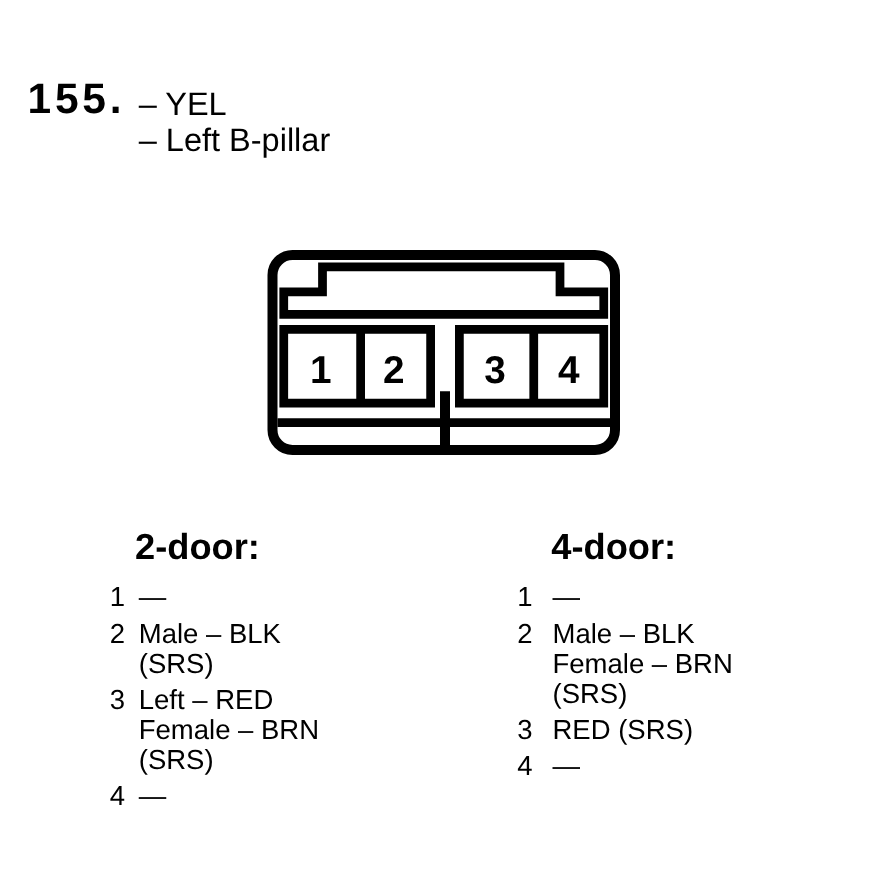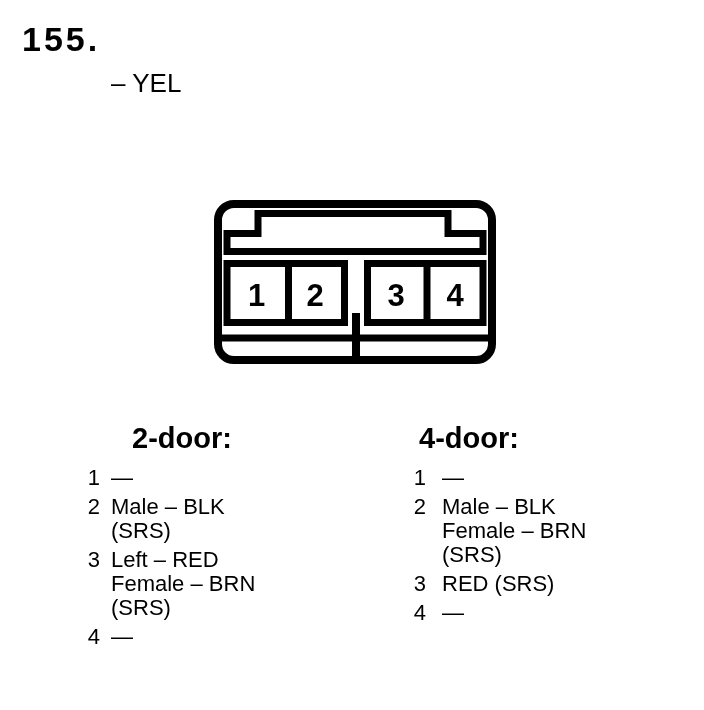--- a/index.html
+++ b/index.html
@@ -8,39 +8,39 @@
     background:#ffffff; color:#000000;
     font-family:"Liberation Sans", sans-serif;
     position:relative; overflow:hidden;
   }
   .title-row {
     position:absolute; left:22px; top:19px;
     display:flex;
     font-size:34px; font-weight:bold; letter-spacing:3px; line-height:40px;
     white-space:nowrap;
   }
-  .title-num { width:88px; flex:none; }
+  .title-num { width:88px; flex:none;margin-top:40px; }
   .attrs {
     position:absolute; left:111px; top:69px;
     font-size:26px; line-height:29px; white-space:nowrap;
   }
   .connector-svg {
     position:absolute; left:203px; top:188px;
     width:300px; height:180px;
   }
   .connector-svg text {
     font-family:"Liberation Sans", sans-serif;
     font-size:31px; font-weight:bold;
   }
   .col-header {
     position:absolute; top:421px;
     font-size:29px; font-weight:bold; line-height:34px; white-space:nowrap;
   }
-  #hdr-left  { left:108px;margin-left:24px; }
-  #hdr-right { left:419px; }
+  #hdr-left  { left:108px; }
+  #hdr-right { left:441px; }
   .pin-rows {
     position:absolute; top:466px;
     font-size:22px; line-height:24px; white-space:nowrap;
   }
   #rows-left  { left:76px; }
   #rows-right { left:402px; }
   .pin-row { display:flex; }
   .pin-row + .pin-row { margin-top:5px; }
   .pin-num { width:24px; text-align:right; margin-right:11px; flex:none; }
   #rows-right .pin-num { margin-right:16px; }
@@ -48,20 +48,21 @@
 </style>
 </head>
 <body>
 
 <div class="title-row">
   <span class="title-num">155.</span>
 </div>
 
 <div class="attrs">
   <div class="attr-line">– YEL</div>
+  <div class="attr-line">– Left B-pillar</div>
 </div>
 
 <svg class="connector-svg" viewBox="0 0 300 180" xmlns="http://www.w3.org/2000/svg">
   <rect x="15" y="16" width="274" height="156" rx="16" fill="#ffffff" stroke="#000000" stroke-width="8"></rect>
   <path d="M 24 63.5 L 24 45.5 L 55 45.5 L 55 25.5 L 245 25.5 L 245 45.5 L 280 45.5 L 280 63.5 Z" fill="#ffffff" stroke="#000000" stroke-width="7"></path>
   <rect x="24" y="75.5" width="117.5" height="59" fill="#ffffff" stroke="#000000" stroke-width="7"></rect>
   <line x1="85.5" y1="73" x2="85.5" y2="137" stroke="#000000" stroke-width="7"></line>
   <rect x="164.5" y="75.5" width="115.5" height="59" fill="#ffffff" stroke="#000000" stroke-width="7"></rect>
   <line x1="224" y1="73" x2="224" y2="137" stroke="#000000" stroke-width="7"></line>
   <line x1="19" y1="150" x2="285" y2="150" stroke="#000000" stroke-width="7"></line>

